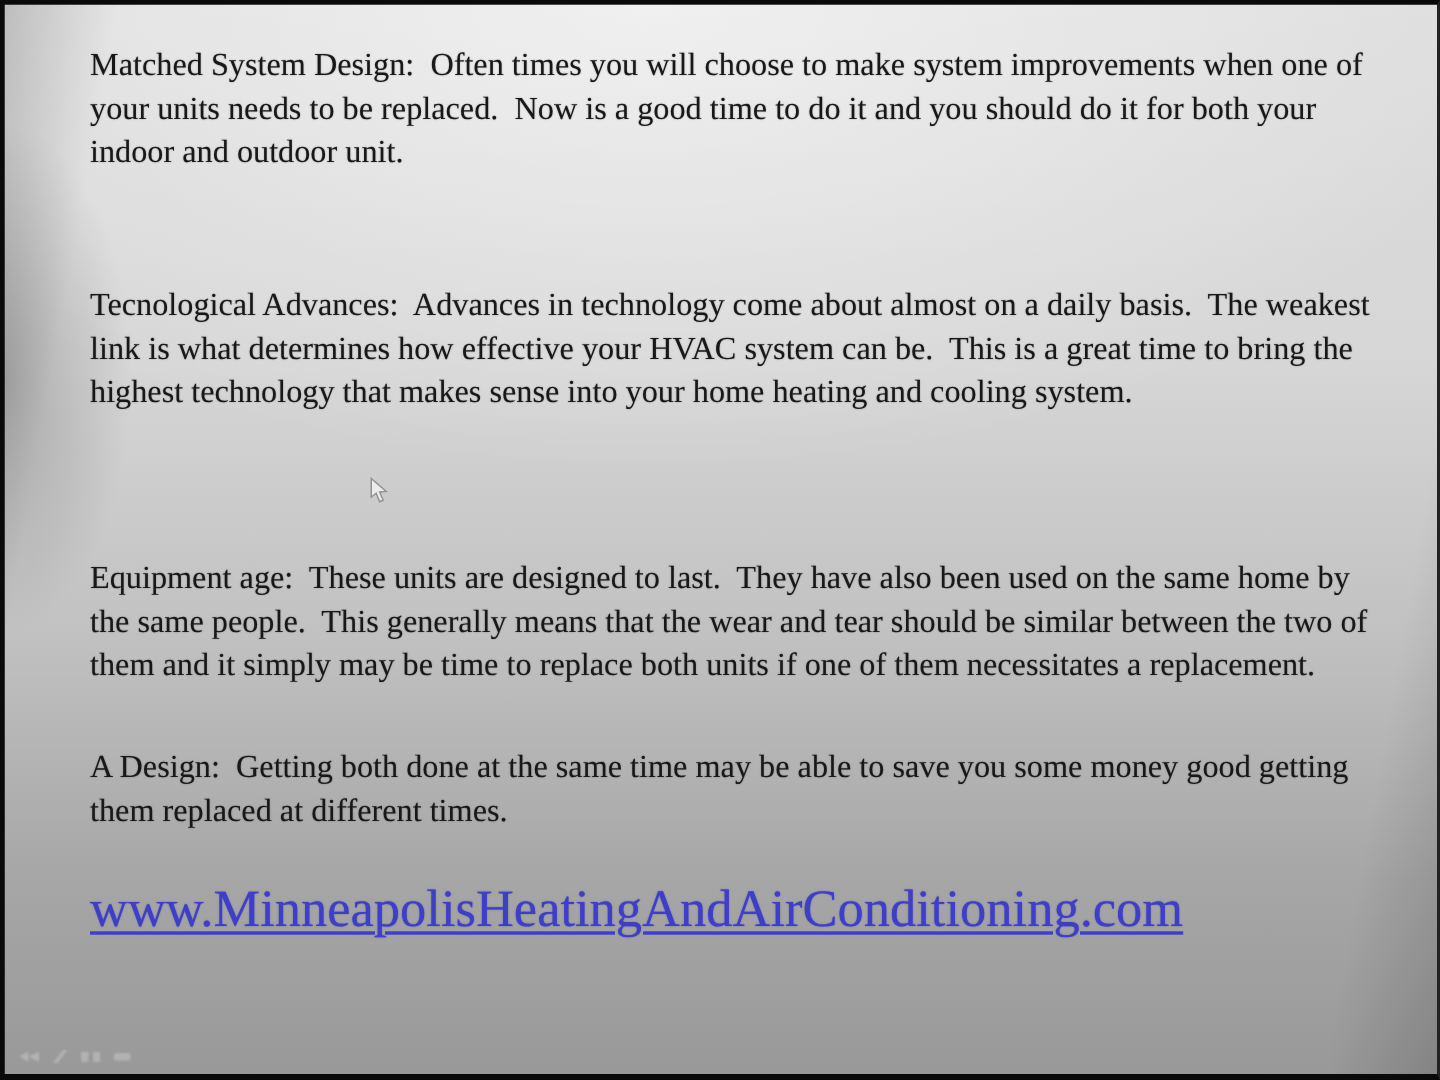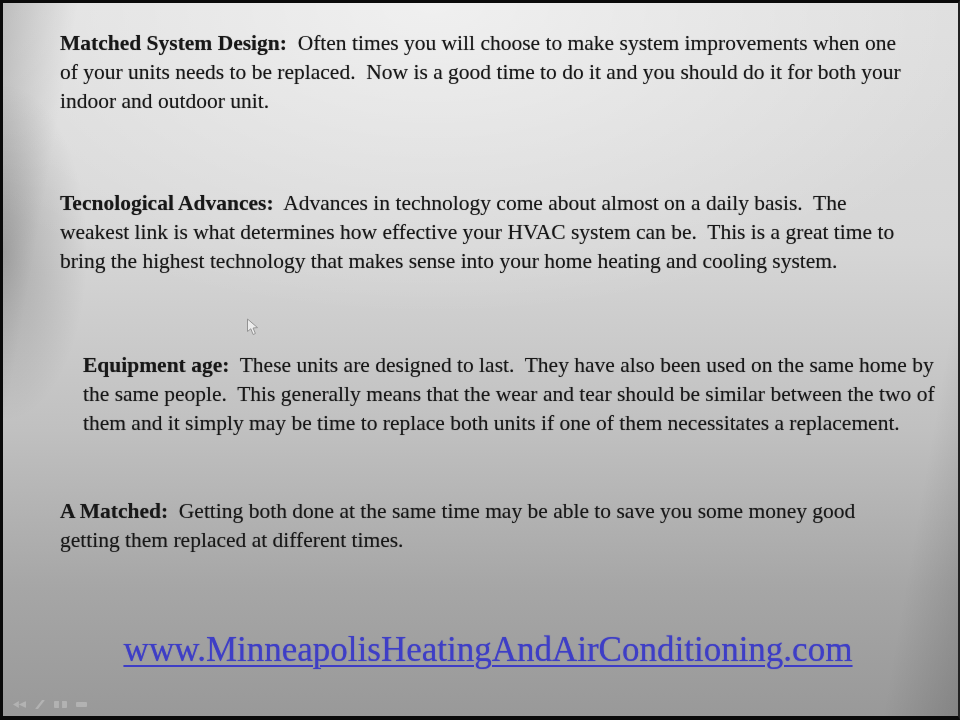--- a/index.html
+++ b/index.html
@@ -15,26 +15,26 @@
       linear-gradient(100deg, rgba(0,0,0,0.20) 0%, rgba(0,0,0,0) 7%, rgba(0,0,0,0) 93%, rgba(0,0,0,0.14) 100%),
       linear-gradient(to bottom, #dedede 0%, #d6d6d6 34%, #c0c0c0 60%, #a6a6a6 82%, #999999 100%);
   }
   .para{
     position:absolute;left:57px;width:856px;margin:0;
     font-family:"Liberation Serif", serif;
     font-size:21.5px;line-height:29px;color:#181818;
     white-space:pre-wrap;
     text-shadow:0 0 1px rgba(30,30,30,0.45);
   }
-  .para b{font-weight:bold;text-align:center;}
+  .para b{font-weight:normal;text-align:center;}
   .p1{top:26px;}
   .p2{top:186px;}
-  .p3{top:348px;margin-left:23px;}
+  .p3{top:368px;}
   .p4{top:494px;}
-  .linkwrap{position:absolute;top:582px;left:57px;width:856px;text-align:center;margin-top:44px;}
+  .linkwrap{position:absolute;top:582px;left:57px;width:856px;text-align:left;}
   .sitelink{
     font-family:"Liberation Serif", serif;
     font-size:35px;line-height:42px;
     color:#3e3ec6;
     text-decoration:underline;
     text-decoration-thickness:2px;
     text-underline-offset:4px;
     text-shadow:0 0 1px rgba(62,62,198,0.8);
     cursor:pointer;
   }
@@ -53,21 +53,21 @@
 <body>
 
 <div class="frame">
 
   <p class="para p1"><b>Matched System Design:</b><span>  Often times you will choose to make system improvements when one of your units needs to be replaced.  Now is a good time to do it and you should do it for both your indoor and outdoor unit.</span></p>
 
   <p class="para p2"><b>Tecnological Advances:</b><span>  Advances in technology come about almost on a daily basis.  The weakest link is what determines how effective your HVAC system can be.  This is a great time to bring the highest technology that makes sense into your home heating and cooling system.</span></p>
 
   <p class="para p3"><b>Equipment age:</b><span>  These units are designed to last.  They have also been used on the same home by the same people.  This generally means that the wear and tear should be similar between the two of them and it simply may be time to replace both units if one of them necessitates a replacement.</span></p>
 
-  <p class="para p4"><b>A Matched:</b><span>  Getting both done at the same time may be able to save you some money good getting them replaced at different times.</span></p>
+  <p class="para p4"><b>A Design:</b><span>  Getting both done at the same time may be able to save you some money good getting them replaced at different times.</span></p>
 
   <div class="linkwrap">
     <a class="sitelink">www.MinneapolisHeatingAndAirConditioning.com</a>
   </div>
 
   <div class="cursor">
     <svg width="13" height="18" viewBox="0 0 13 18" aria-hidden="true">
       <path d="M1.5 1 L1.5 13.5 L4.8 10.8 L7.1 16.5 L9.4 15.5 L7.1 10 L11.5 9.6 Z" fill="#f2f2f2" stroke="#8a8a8a" stroke-width="1"></path>
     </svg>
   </div>

